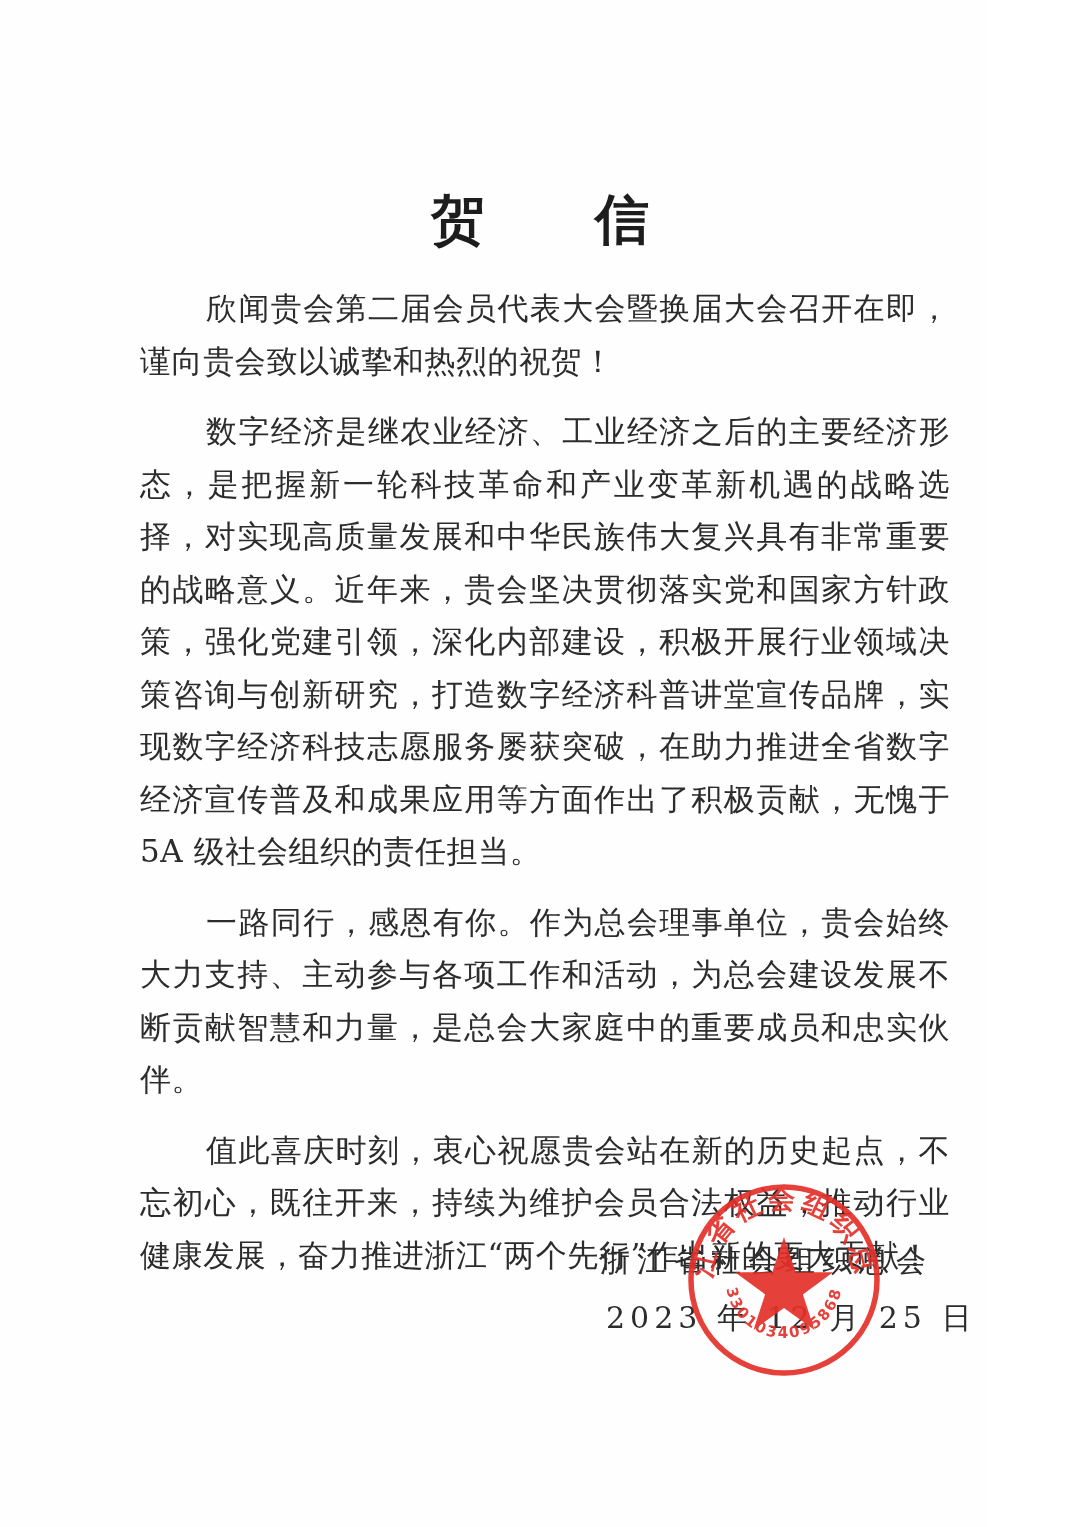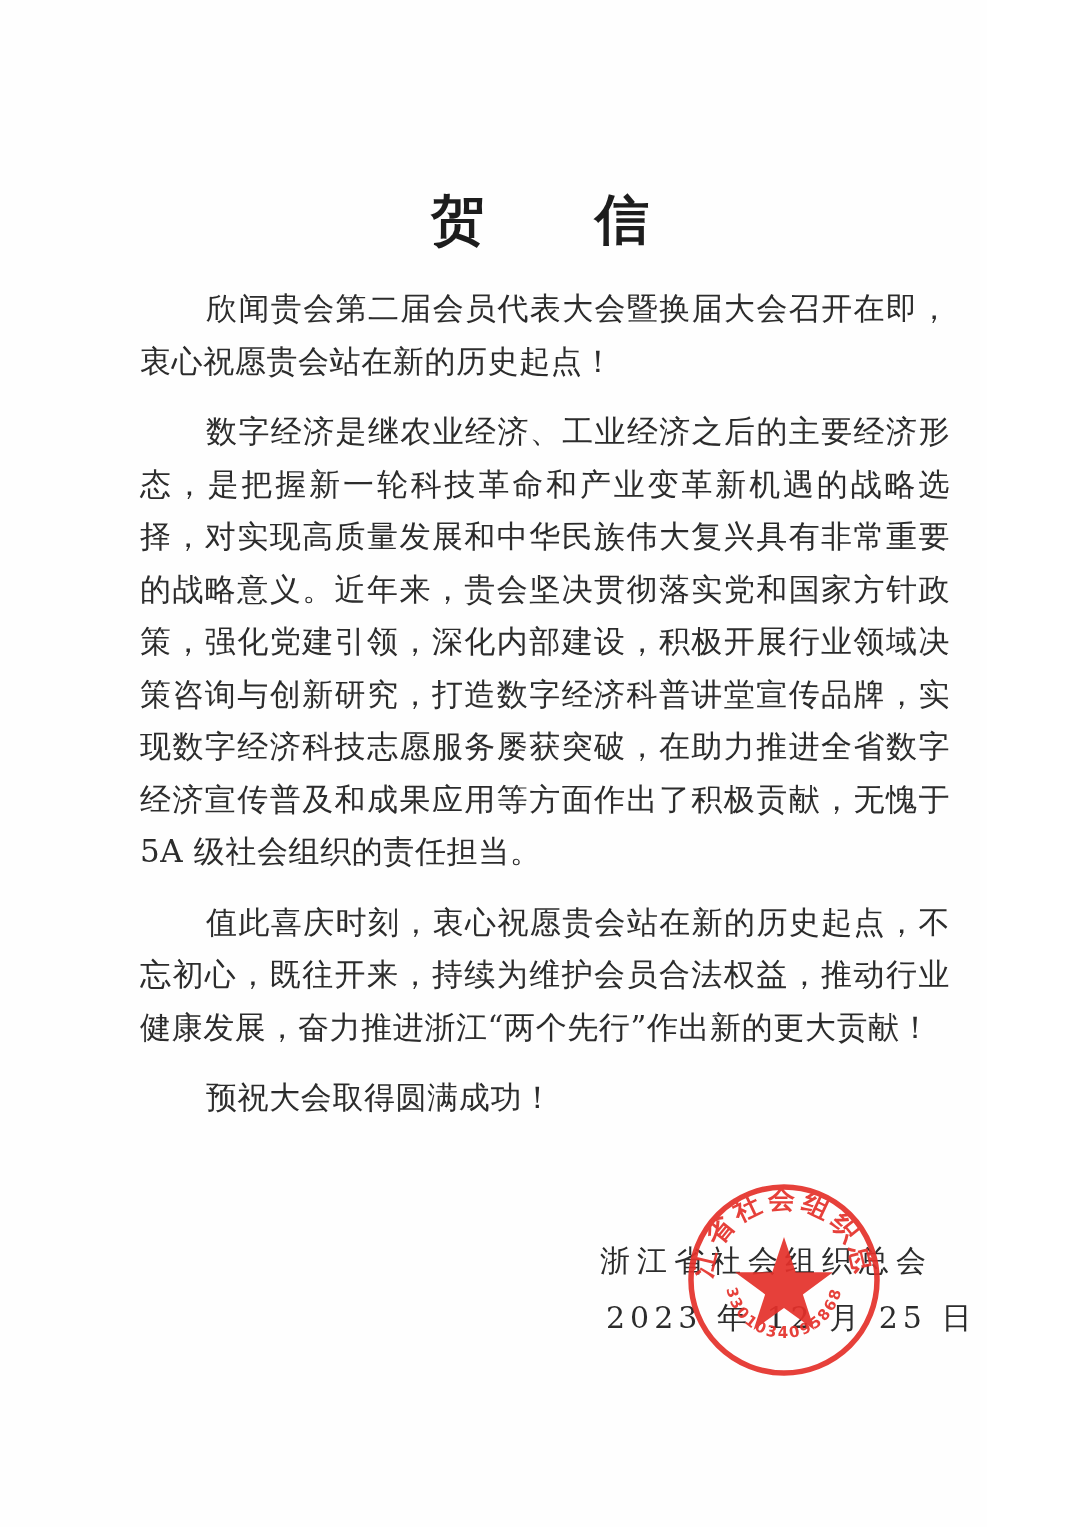--- a/index.html
+++ b/index.html
@@ -115,28 +115,28 @@
 </head>
 <body>
 
 <div class="page">
 
   <div class="doc-title">贺　信</div>
 
   <div class="body-block">
 
 
-    <p class="para">欣闻贵会第二届会员代表大会暨换届大会召开在即，衷心祝愿贵会站在新的历史起点！</p>
+    <p class="para">欣闻贵会第二届会员代表大会暨换届大会召开在即，谨向贵会致以诚挚和热烈的祝贺！</p>
 
     <p class="para">数字经济是继农业经济、工业经济之后的主要经济形态，是把握新一轮科技革命和产业变革新机遇的战略选择，对实现高质量发展和中华民族伟大复兴具有非常重要的战略意义。近年来，贵会坚决贯彻落实党和国家方针政策，强化党建引领，深化内部建设，积极开展行业领域决策咨询与创新研究，打造数字经济科普讲堂宣传品牌，实现数字经济科技志愿服务屡获突破，在助力推进全省数字经济宣传普及和成果应用等方面作出了积极贡献，无愧于 5A 级社会组织的责任担当。</p>
 
+    <p class="para">一路同行，感恩有你。作为总会理事单位，贵会始终大力支持、主动参与各项工作和活动，为总会建设发展不断贡献智慧和力量，是总会大家庭中的重要成员和忠实伙伴。</p>
 
     <p class="para">值此喜庆时刻，衷心祝愿贵会站在新的历史起点，不忘初心，既往开来，持续为维护会员合法权益，推动行业健康发展，奋力推进浙江“两个先行”作出新的更大贡献！</p>
 
-    <p class="para">预祝大会取得圆满成功！</p>
 
   </div>
 
   <div class="sign-block">
     <div class="sign-org">浙江省社会组织总会</div>
     <div class="sign-date">2023 年 12 月 25 日</div>
   </div>
 
   <div class="seal">
     <svg viewBox="0 0 196 196" xmlns="http://www.w3.org/2000/svg">

